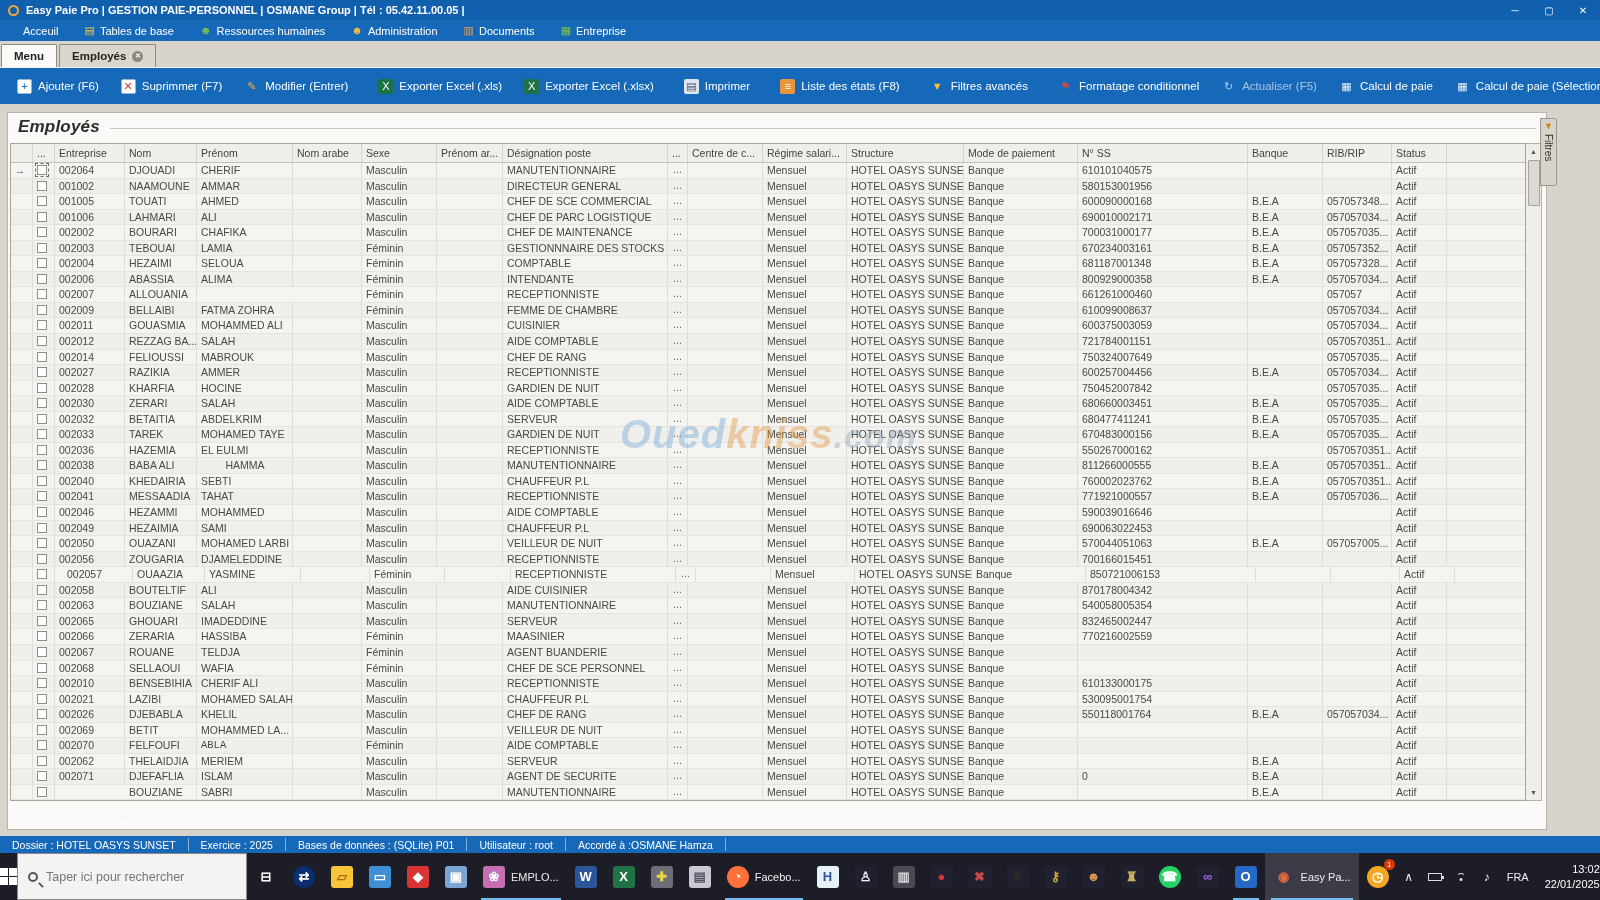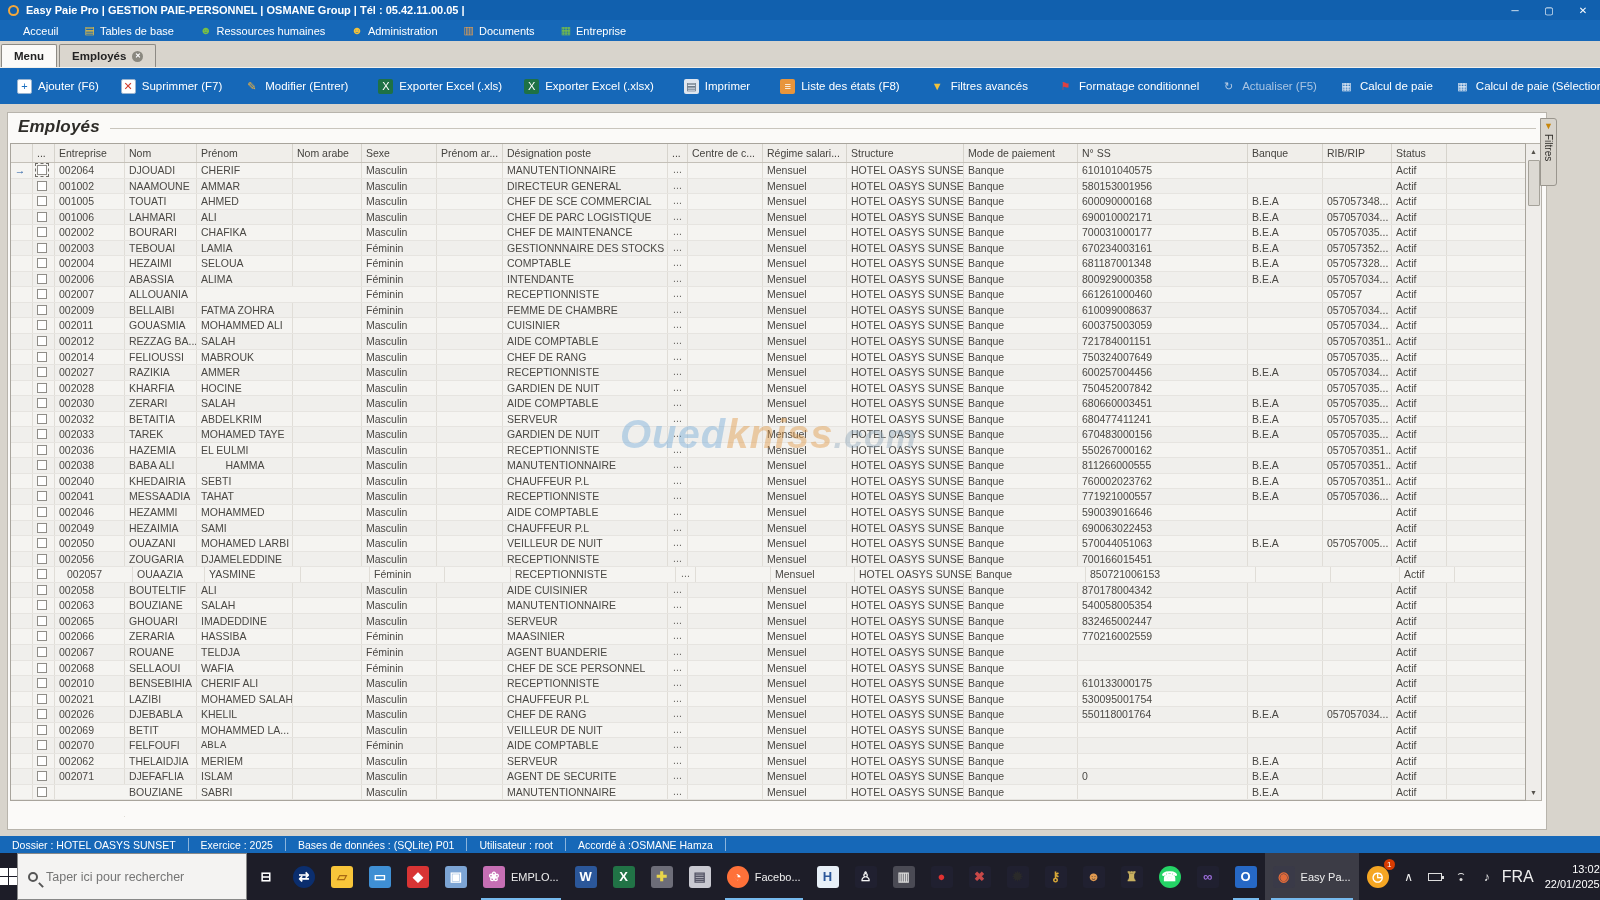--- a/index.html
+++ b/index.html
@@ -1311,21 +1311,21 @@
           <span class="battery"></span>
         </span>
       <span class="tray-ico">
           <span class="wifi">
             <i></i>
             <i></i>
             <i></i>
           </span>
         </span>
       <span class="tray-ico">♪</span>
-      <span class="tray-ico" style="width:34px;font-size:16px">FRA</span>
+      <span class="tray-ico" style="width:34px;font-size:11px">FRA</span>
       <span class="clockbox">
         <span>13:02</span>
         <span>22/01/2025</span>
       </span>
 
     </div>
   </div>
 </div>
 
 </body></html>

